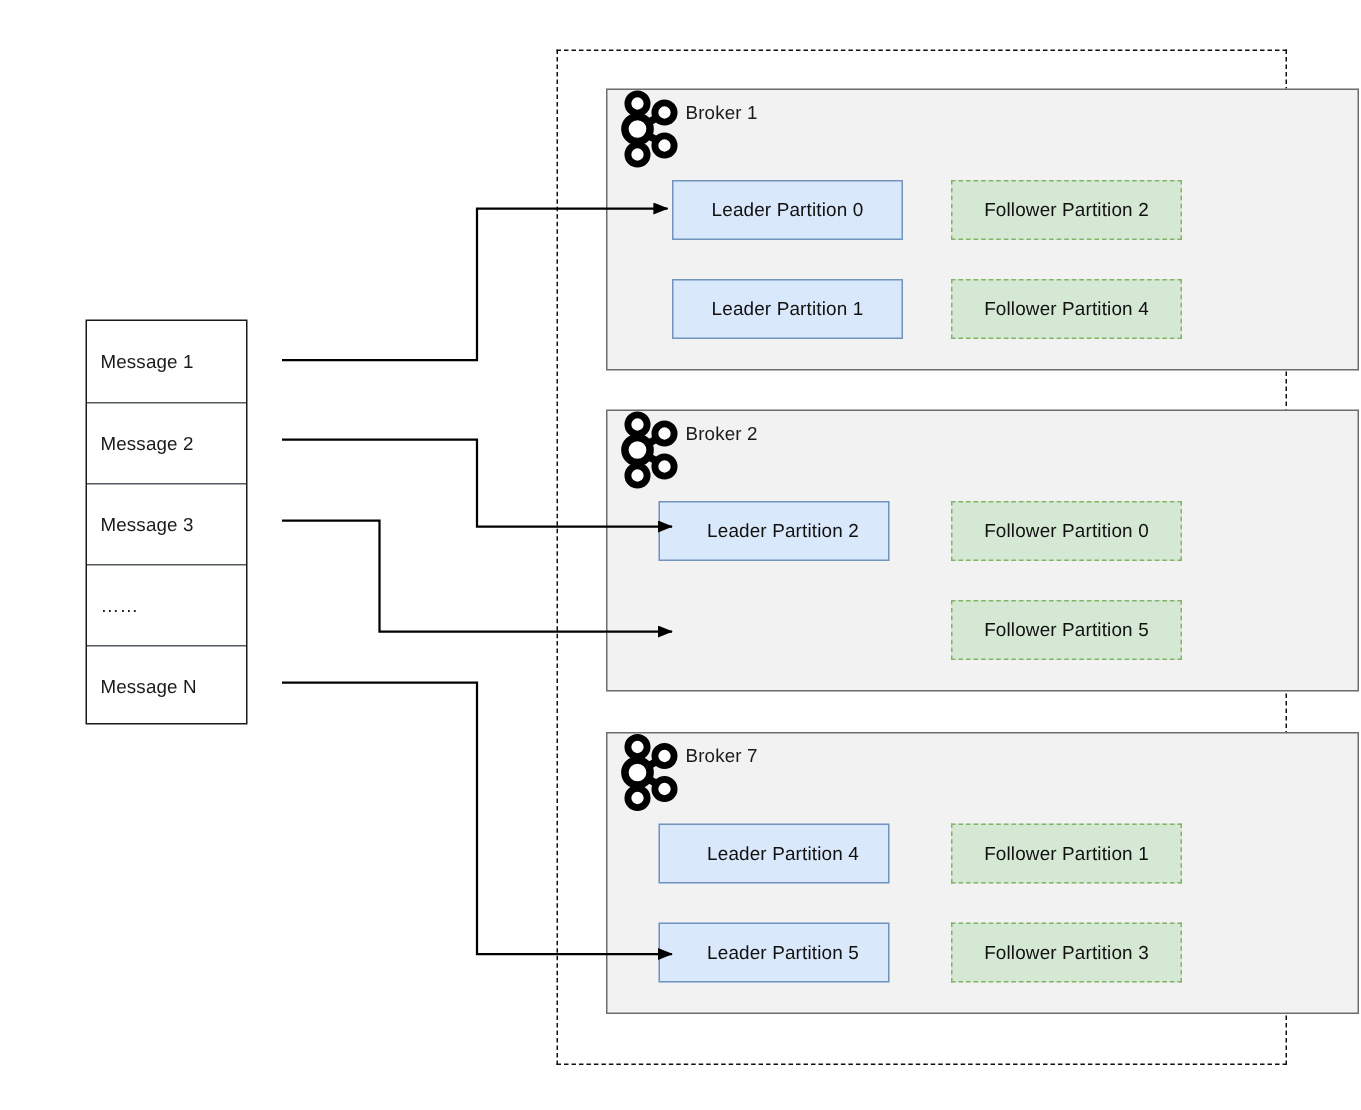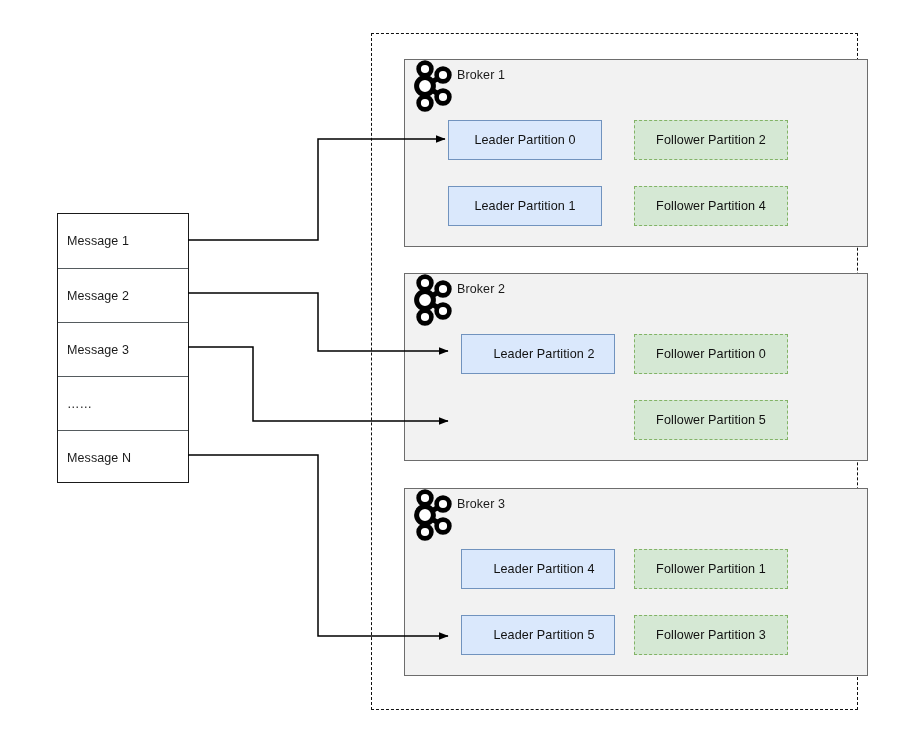--- a/index.html
+++ b/index.html
@@ -16,21 +16,21 @@
     height: 740px;
     background: #ffffff;
     overflow: hidden;
   }
 
   
   .msg-box {
     position: absolute;
     left: 57px;
     top: 213px;
-    width: 132px;
+    width: 108px;
     height: 270px;
     border: 1.6px solid #1a1a1a;
     box-sizing: border-box;
     background: #ffffff;
   }
   .msg-row {
     position: absolute;
     left: 0;
     width: 100%;
     height: 54px;
@@ -53,21 +53,21 @@
     height: 677px;
     border: 1.7px dashed #101010;
     box-sizing: border-box;
     background: transparent;
   }
 
   
   .broker {
     position: absolute;
     left: 404px;
-    width: 464px;
+    width: 502px;
     height: 188px;
     background: #f2f2f2;
     border: 1.3px solid #6d6d6d;
     box-sizing: border-box;
   }
   #broker-1 { top: 59px; }
   #broker-2 { top: 273px; }
   #broker-3 { top: 488px; }
 
   .broker-title {
@@ -105,21 +105,21 @@
     border: 1.2px solid #7193be;
   }
   .follower {
     background: #d5e8d4;
     border: 1.3px dashed #82b366;
     left: 229px;
   }
   .row-a { top: 60px; }
   .row-b { top: 126px; text-align: right; }
   .lead-x-a { left: 43px; }
-  .lead-x-b { left: 56px; padding-left: 12px; }
+  .lead-x-b { left: 34px; padding-left: 12px; }
 
   
   .conn {
     position: absolute;
     left: 0;
     top: 0;
     width: 907px;
     height: 740px;
     pointer-events: none;
   }
@@ -196,21 +196,21 @@
         <line x1="16" y1="12" x2="16" y2="44"></line>
         <line x1="16" y1="28" x2="33" y2="18"></line>
         <line x1="16" y1="28" x2="33" y2="38"></line>
       </g>
       <circle cx="16" cy="11" r="6.4" fill="#ffffff" stroke="#000000" stroke-width="4.6"></circle>
       <circle cx="16" cy="28" r="8.4" fill="#ffffff" stroke="#000000" stroke-width="5"></circle>
       <circle cx="16" cy="45" r="6.4" fill="#ffffff" stroke="#000000" stroke-width="4.6"></circle>
       <circle cx="34" cy="17" r="6.4" fill="#ffffff" stroke="#000000" stroke-width="4.6"></circle>
       <circle cx="34" cy="39" r="6.4" fill="#ffffff" stroke="#000000" stroke-width="4.6"></circle>
     </svg>
-    <div class="broker-title">Broker 3</div>
+    <div class="broker-title">Broker 7</div>
     <div class="part leader lead-x-b row-a">Leader Partition 4</div>
     <div class="part follower row-a">Follower Partition 1</div>
     <div class="part leader lead-x-b row-b">Leader Partition 5</div>
     <div class="part follower row-b">Follower Partition 3</div>
   </div>
 
   <svg class="conn">
     <defs>
       <marker id="ah" markerWidth="10" markerHeight="8" refX="9.4" refY="4" orient="auto" markerUnits="userSpaceOnUse">
         <path d="M0,0 L10,4 L0,8 z" fill="#000000"></path>

